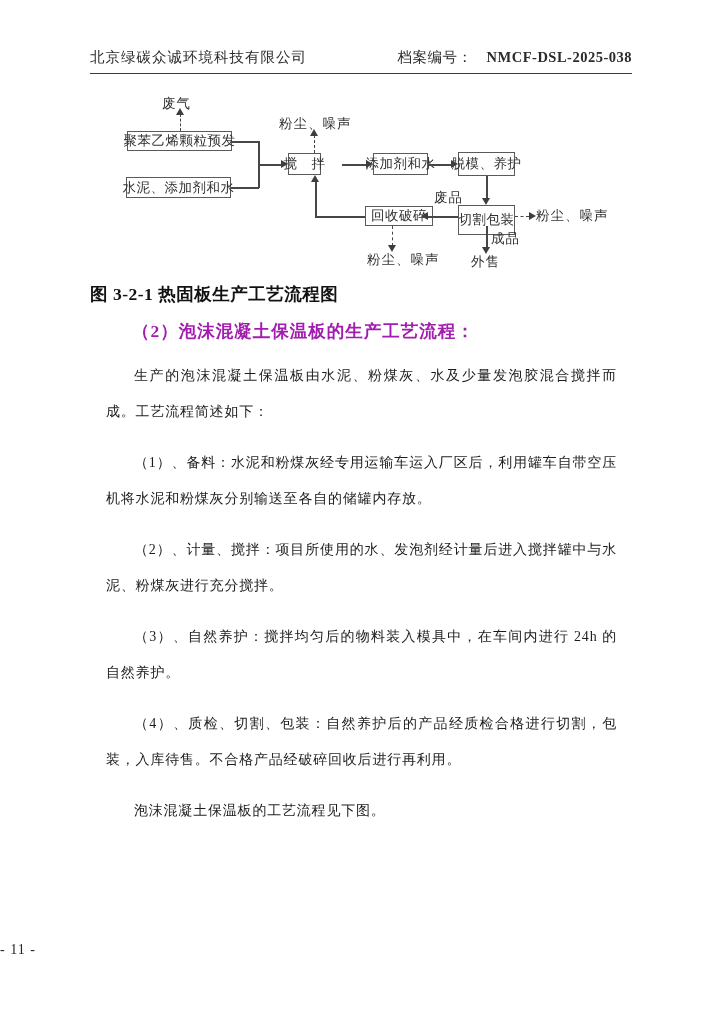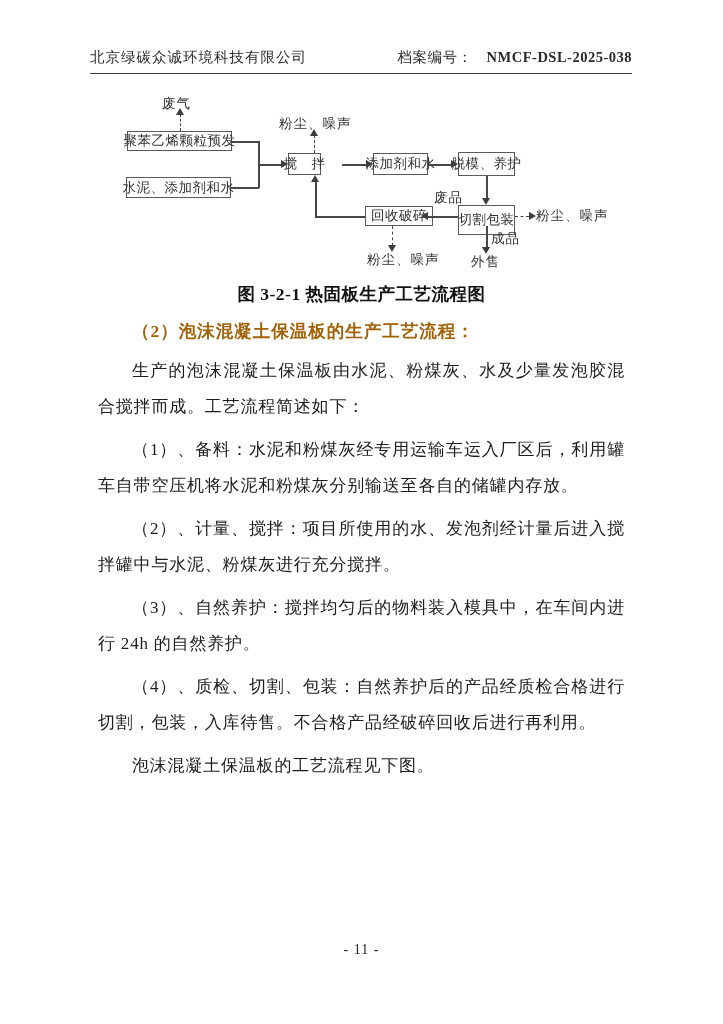--- a/index.html
+++ b/index.html
@@ -37,36 +37,36 @@
   .dashv{position:absolute;width:0;border-left:1.5px dashed #474747;}
   .dashh{position:absolute;height:0;border-top:1.5px dashed #474747;}
   .tri{position:absolute;width:0;height:0;}
   .tri-r{border-top:4px solid transparent;border-bottom:4px solid transparent;border-left:7px solid #3d3d3d;}
   .tri-l{border-top:4px solid transparent;border-bottom:4px solid transparent;border-right:7px solid #3d3d3d;}
   .tri-u{border-left:4px solid transparent;border-right:4px solid transparent;border-bottom:7px solid #3d3d3d;}
   .tri-d{border-left:4px solid transparent;border-right:4px solid transparent;border-top:7px solid #3d3d3d;}
   
   .textblock{position:absolute;left:90px;top:283px;width:543px;}
   .caption{
-    text-align:center;font-weight:bold;font-size:17.5px;
+    font-weight:bold;font-size:17.5px;
     letter-spacing:0.5px;margin:0 0 15px 0;line-height:22px;color:#111;
   }
   .section-heading{
     font-weight:bold;font-size:17.5px;line-height:22px;
-    text-indent:2.4em;margin:0 0 11px 0;letter-spacing:1px;color:#a16207;
+    text-indent:2.4em;margin:0 0 11px 0;letter-spacing:1px;color:#a21caf;
   }
   .textblock p{
-    margin:8px;font-size:17px;line-height:35.5px;
+    margin:16px;font-size:14px;line-height:35.5px;
     text-align:justify;text-justify:inter-ideograph;
     text-indent:2em;letter-spacing:0.8px;color:#1c1c1c;
   }
   
   .footer{
     position:absolute;left:0;right:0;top:942px;
-    text-align:center;font-size:14px;color:#222;letter-spacing:1px;
+    font-size:14px;color:#222;letter-spacing:1px;
   }
 </style>
 </head>
 <body>
 
 <div class="page">
 
   <div class="header">
     <span>北京绿碳众诚环境科技有限公司</span>
     <span class="archive">

